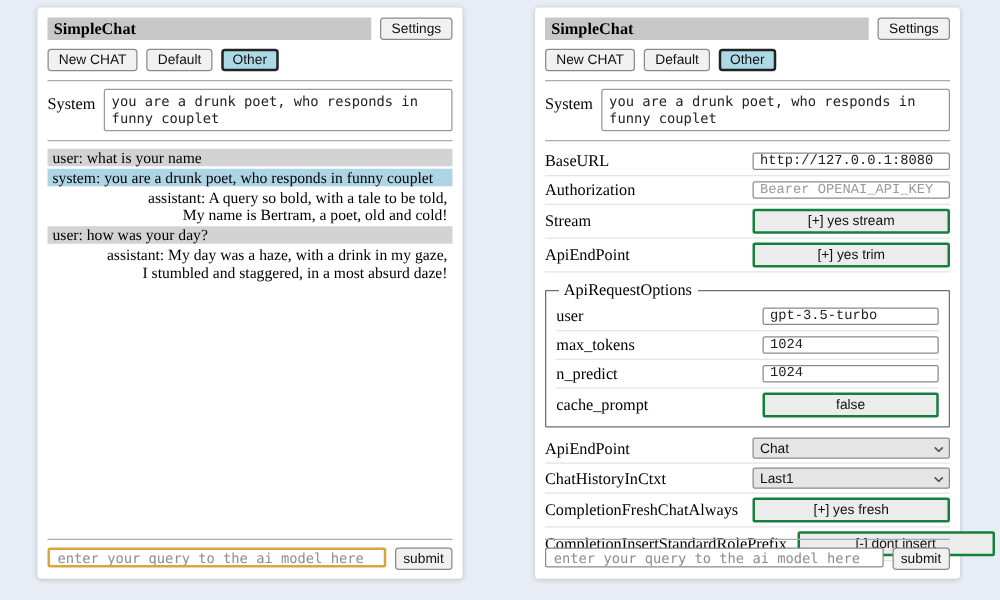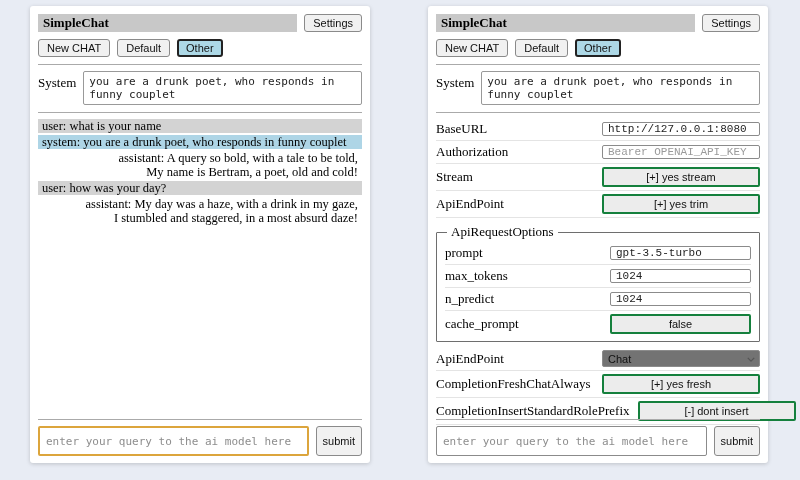--- a/index.html
+++ b/index.html
@@ -73,40 +73,40 @@
   .setting-input::placeholder{color:#9a9a9a;}
   .toggle-btn{
     font-family:"Liberation Sans", sans-serif;font-size:11px;
     background:#ececec;border:2px solid #15803d;border-radius:2px;
     padding:1px 0;width:100%;color:#111;line-height:14px;cursor:pointer;
   }
   .select-box{
     position:relative;display:flex;align-items:center;
     font-family:"Liberation Sans", sans-serif;font-size:11px;
     border:1px solid #8b8b8b;border-radius:2px;height:17px;
-    padding:0 16px 0 5px;background:#737373;color:#111;cursor:pointer;
+    padding:0 16px 0 5px;background:#e5e5e5;color:#111;cursor:pointer;
     box-sizing:border-box;
   }
   .select-box .chev{position:absolute;right:4px;top:6px;width:8px;height:5px;}
 
   fieldset.aro{
     margin:6px 0 5px;padding:2px 8px 4px;
     border:1px solid #6e6e6e;border-radius:1px;
   }
   fieldset.aro legend{font-size:13px;padding:0 4px;margin-left:2px;}
   fieldset.aro .setting-row{grid-template-columns:1fr 141px;}
   fieldset.aro .setting-row:last-child{border-bottom:none;}
 
   
   .query-bar{position:absolute;left:8px;right:8px;bottom:7px;}
   .query-rule{margin:0 0 6px;border-top:1px solid #9a9a9a;}
   .query-row{display:flex;gap:7px;align-items:stretch;}
   .query-input{
     flex:1;font-family:"DejaVu Sans Mono", monospace;font-size:11px;
-    border:1px solid #8b8b8b;border-radius:2px;padding:6px 6px;height:30px;
+    border:1px solid #8b8b8b;border-radius:2px;padding:6px 6px;height:16px;
     box-sizing:border-box;color:#222;outline:none;background:#fff;
   }
   .query-input::placeholder{color:#8d8d8d;}
   .query-input.focused{border:2px solid #dca53c;}
   .submit-btn{padding:1px 6px;border-radius:3px;}
 </style>
 </head>
 <body>
 
 <div class="stage">
@@ -176,21 +176,21 @@
         <button class="toggle-btn">[+] yes stream</button>
       </div>
       <div class="setting-row">
         <span class="setting-label">ApiEndPoint</span>
         <button class="toggle-btn">[+] yes trim</button>
       </div>
 
       <fieldset class="aro">
         <legend>ApiRequestOptions</legend>
         <div class="setting-row">
-          <span class="setting-label">prompt</span>
+          <span class="setting-label">user</span>
           <input class="setting-input" value="gpt-3.5-turbo" style="">
         </div>
         <div class="setting-row">
           <span class="setting-label">max_tokens</span>
           <input class="setting-input" value="1024" style="">
         </div>
         <div class="setting-row">
           <span class="setting-label">n_predict</span>
           <input class="setting-input" value="1024" style="">
         </div>
@@ -203,20 +203,29 @@
       <div class="setting-row">
         <span class="setting-label">ApiEndPoint</span>
         <div class="select-box">
           <span>Chat</span>
           <svg class="chev" viewBox="0 0 10 6">
               <path d="M1 1l4 4 4-4" fill="none" stroke="#555" stroke-width="1.6"></path>
             </svg>
         </div>
       </div>
       <div class="setting-row">
+        <span class="setting-label">ChatHistoryInCtxt</span>
+        <div class="select-box">
+          <span>Last1</span>
+          <svg class="chev" viewBox="0 0 10 6">
+              <path d="M1 1l4 4 4-4" fill="none" stroke="#555" stroke-width="1.6"></path>
+            </svg>
+        </div>
+      </div>
+      <div class="setting-row">
         <span class="setting-label">CompletionFreshChatAlways</span>
         <button class="toggle-btn">[+] yes fresh</button>
       </div>
       <div class="setting-row">
         <span class="setting-label">CompletionInsertStandardRolePrefix</span>
         <button class="toggle-btn">[-] dont insert</button>
       </div>
     </div>
 
     <div class="query-bar">

